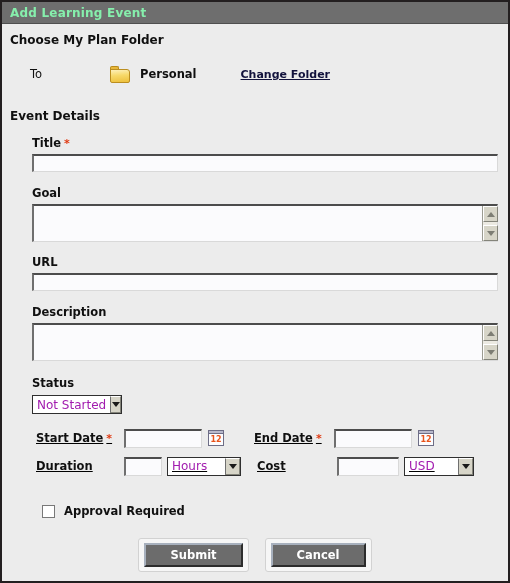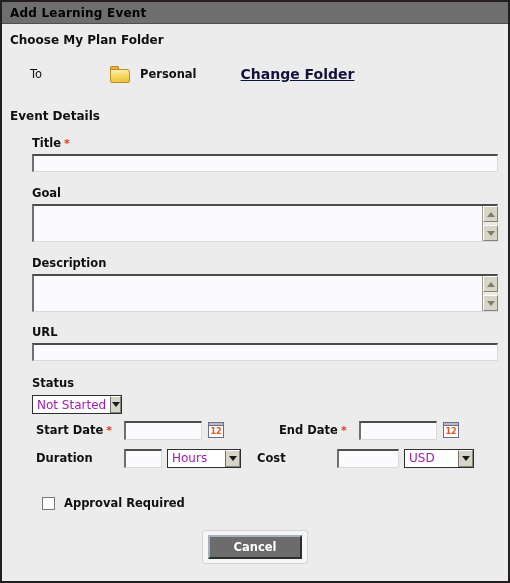--- a/index.html
+++ b/index.html
@@ -23,21 +23,21 @@
   .titlebar {
     height: 22px;
     background: #6e6e6e;
     border-bottom: 1px solid #4f4f4f;
     display: flex;
     align-items: center;
     padding-left: 8px;
     box-sizing: border-box;
   }
   .titlebar-text {
-    color: #000000;
+    color: #86efac;
     font-size: 12px;
     font-weight: bold;
     letter-spacing: .2px;
   }
   
   .body-area {
     padding: 0 6px;
   }
   .section-head {
     font-size: 12px;
@@ -95,21 +95,21 @@
     border-radius: 1px 3px 2px 2px;
     box-sizing: border-box;
   }
   .personal-text {
     font-size: 11.5px;
     font-weight: bold;
     color: #101010;
     margin-right: 44px;
   }
   .change-folder {
-    font-size: 14px;
+    font-size: 11px;
     font-weight: bold;
     color: #12123c;
     text-decoration: underline;
     cursor: pointer;
   }
   
   .indent { padding-left: 24px; }
   .textinput {
     background: #fbfbfd;
     border-top: 2px solid #4c4c4c;
@@ -209,37 +209,36 @@
   }
   .selectbox .arrowbtn i {
     width: 0; height: 0;
     border-left: 4px solid transparent;
     border-right: 4px solid transparent;
     border-top: 5px solid #1a1a1a;
     display: block;
   }
   .status-select { width: 90px; margin: 4px 0 0 24px; }
   
-  .dates-block { margin-top: 4px; padding-left: 28px; }
+  .dates-block { margin-top: 12px; padding-left: 28px; text-decoration: underline; }
   .date-row {
     display: flex;
     align-items: center;
     height: 24px;
   }
   .lbl-start { width: 88px; }
   .lbl-end   { width: 80px; }
   .date-input { width: 78px; height: 19px; }
   .cal-icon {
     width: 16px;
     height: 16px;
     margin-left: 6px;
     position: relative;
     flex: none;
     cursor: pointer;
-    padding-left: 25px;
   }
   .cal-icon .sheet {
     position: absolute;
     left: 0; top: 2px;
     width: 16px; height: 14px;
     background: #fdfdff;
     border: 1px solid #6d6d86;
     box-sizing: border-box;
   }
   .cal-icon .top {
@@ -351,39 +350,39 @@
               <span class="arrow"></span>
             </div>
           <div class="sb-btn down">
               <span class="arrow"></span>
             </div>
         </div>
       </div>
     </div>
 
     
+    <div class="indent" style="margin-top:9px">
+      <span class="field-label">URL</span>
+      <div><input class="textinput url-input" type="text" value="" style=""></div>
+    </div>
+
+    
     <div class="indent" style="margin-top:10px">
       <span class="field-label">Description</span>
       <div class="ta-wrap">
         <textarea class="ta-field" style=""></textarea>
         <div class="scrollbar">
           <div class="sb-btn up">
               <span class="arrow"></span>
             </div>
           <div class="sb-btn down">
               <span class="arrow"></span>
             </div>
         </div>
       </div>
-    </div>
-
-    
-    <div class="indent" style="margin-top:9px">
-      <span class="field-label">URL</span>
-      <div><input class="textinput url-input" type="text" value="" style=""></div>
     </div>
 
     
     <div class="indent" style="margin-top:11px">
       <span class="field-label">Status</span>
     </div>
     <div class="selectbox status-select">
       <span class="val">Not Started</span>
       <span class="arrowbtn">
           <i></i>
@@ -433,18 +432,21 @@
 
     
     <div class="check-row">
       <span class="checkbox"></span>
       <span class="field-label">Approval Required</span>
     </div>
 
     
     <div class="btn-row">
       <span class="btn-outer">
+        <span class="btn-inner">Submit</span>
+      </span>
+      <span class="btn-outer">
         <span class="btn-inner">Cancel</span>
       </span>
     </div>
 
   </div>
 </div>
 
 </body></html>

